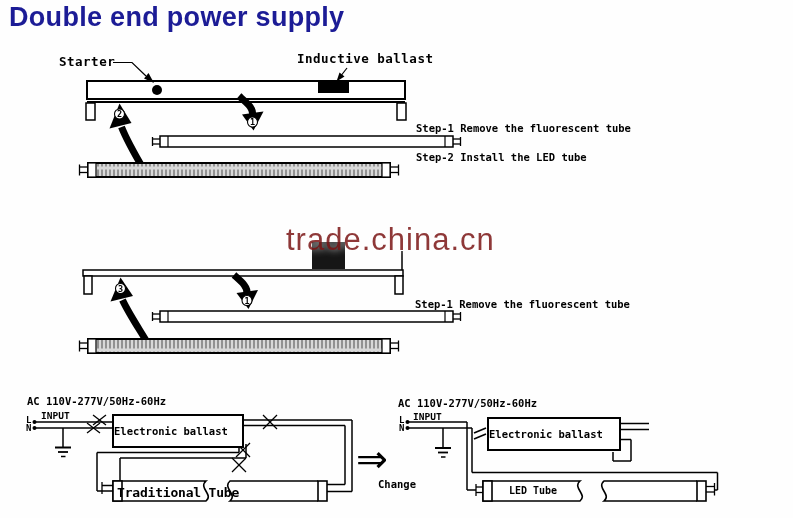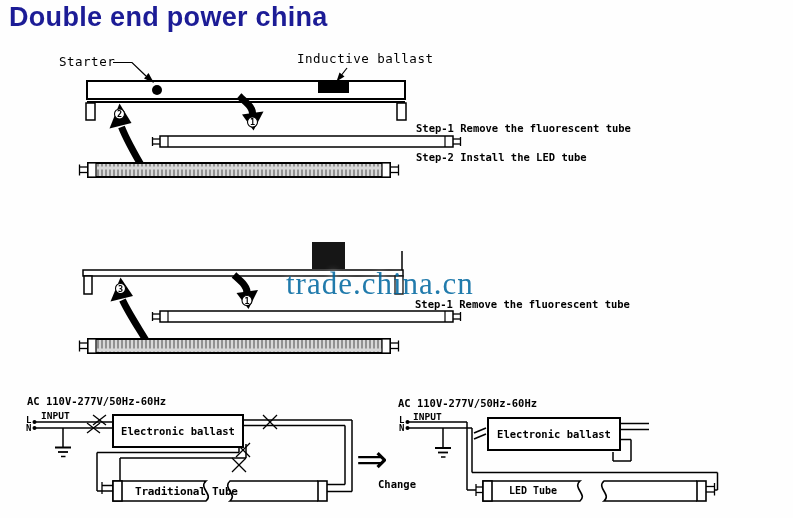--- a/index.html
+++ b/index.html
@@ -1,31 +1,31 @@
 <!DOCTYPE html>
 <html><head>
 <meta charset="utf-8">
 <style>
   html,body{margin:0;padding:0;background:#fff;}
   .stage{position:relative;width:793px;height:518px;background:#fefefe;overflow:hidden;
          font-family:"DejaVu Sans Mono",monospace;}
   .abs{position:absolute;white-space:nowrap;color:#000;}
   .page-title{font-family:"Liberation Sans",sans-serif;font-weight:bold;
               color:#1c1c96;font-size:27px;letter-spacing:.3px;line-height:1;}
-  .callout{font-size:12.5px;font-weight:normal;letter-spacing:.5px;text-align:right;}
+  .callout{font-size:12.5px;font-weight:bold;letter-spacing:.5px;text-align:right;}
   .steptext{font-size:10.5px;font-weight:bold;}
   .actext{font-size:10.5px;font-weight:bold;text-align:right;}
   .inptext{font-size:9.5px;font-weight:bold;line-height:9px;}
   .lntext{font-size:9px;font-weight:bold;line-height:9px;}
   .ballast-box{border:2px solid #000;background:#fff;display:flex;align-items:center;
-               justify-content:center;font-size:10.5px;font-weight:bold;}
+               justify-content:flex-start;font-size:10.5px;font-weight:bold;}
   .tubelabel{font-weight:bold;text-align:center;}
-  .watermark{font-family:Liberation Serif, serif;font-size:31px;color:#0369a1;
+  .watermark{font-family:Liberation Sans, sans-serif;font-size:31px;color:#7f1d1d;
              opacity:.88;letter-spacing:1px;line-height:1;
-             text-shadow:0 0 7px rgba(255,255,255,.9);margin-top:44px;}
+             text-shadow:0 0 7px rgba(255,255,255,.9);}
   .change-glyph{font-family:"DejaVu Sans",sans-serif;font-size:38px;line-height:1;}
   .change-word{font-size:10.5px;font-weight:bold;text-align:center;margin-left:22px;}
   svg{position:absolute;left:0;top:0;}
   .badge-num{font:bold 8.5px "DejaVu Sans Mono",monospace;fill:#000;text-anchor:middle;}
   svg line,svg path,svg polyline{stroke:#000;}
 </style>
 </head>
 <body>
 
 <div class="stage">
@@ -224,39 +224,39 @@
     </g>
     <g>
       <path d="M697,481 H604 C596,488 612,494.5 604,501 H697" fill="#fff" stroke="#000" stroke-width="1.6"></path>
       <path d="M483,481 H580 C572,488 588,494.5 580,501 H483 Z" fill="#fff" stroke="#000" stroke-width="1.6"></path>
       <rect x="483" y="481" width="9" height="20" fill="#fff" stroke="#000" stroke-width="1.6"></rect>
       <rect x="697" y="481" width="9" height="20" fill="#fff" stroke="#000" stroke-width="1.6"></rect>
     </g>
   </g>
 </svg>
 
-<div class="abs page-title" style="left:9px;top:4px">Double end power china</div>
+<div class="abs page-title" style="left:9px;top:4px">Double end power supply</div>
 
 <div class="abs callout" style="left:59px;top:54px">Starter</div>
 <div class="abs callout" style="left:297px;top:51px">Inductive ballast</div>
 <div class="abs steptext" style="left:416px;top:122px">Step-1 Remove the fluorescent tube</div>
 <div class="abs steptext" style="left:416px;top:151px">Step-2 Install the LED tube</div>
 
 <div class="abs watermark" style="left:286px;top:224px">trade.china.cn</div>
 
 <div class="abs steptext" style="left:415px;top:298px">Step-1 Remove the fluorescent tube</div>
 
 <div class="abs actext" style="left:27px;top:395px">AC 110V-277V/50Hz-60Hz</div>
 <div class="abs inptext" style="left:41px;top:411px">INPUT</div>
 <div class="abs lntext" style="left:26px;top:416px">L</div>
 <div class="abs lntext" style="left:26px;top:424px">N</div>
 <div class="abs ballast-box" style="left:112px;top:414px;width:128px;height:30px">
   <span>Electronic ballast</span>
 </div>
-<div class="abs tubelabel" style="left:135px;top:485px;width:84px;font-size:11px;letter-spacing:-0.2px">Traditional Tube</div>
+<div class="abs tubelabel" style="left:117px;top:485px;width:84px;font-size:13px;letter-spacing:-0.2px">Traditional Tube</div>
 
 <div class="abs change-glyph" style="left:356px;top:440px">⇒</div>
 <div class="abs change-word" style="left:352px;top:478px;width:46px">Change</div>
 
 <div class="abs actext" style="left:398px;top:397px">AC 110V-277V/50Hz-60Hz</div>
 <div class="abs inptext" style="left:413px;top:412px">INPUT</div>
 <div class="abs lntext" style="left:399px;top:416px">L</div>
 <div class="abs lntext" style="left:399px;top:424px">N</div>
 <div class="abs ballast-box" style="left:487px;top:417px;width:130px;height:30px">
   <span>Electronic ballast</span>

